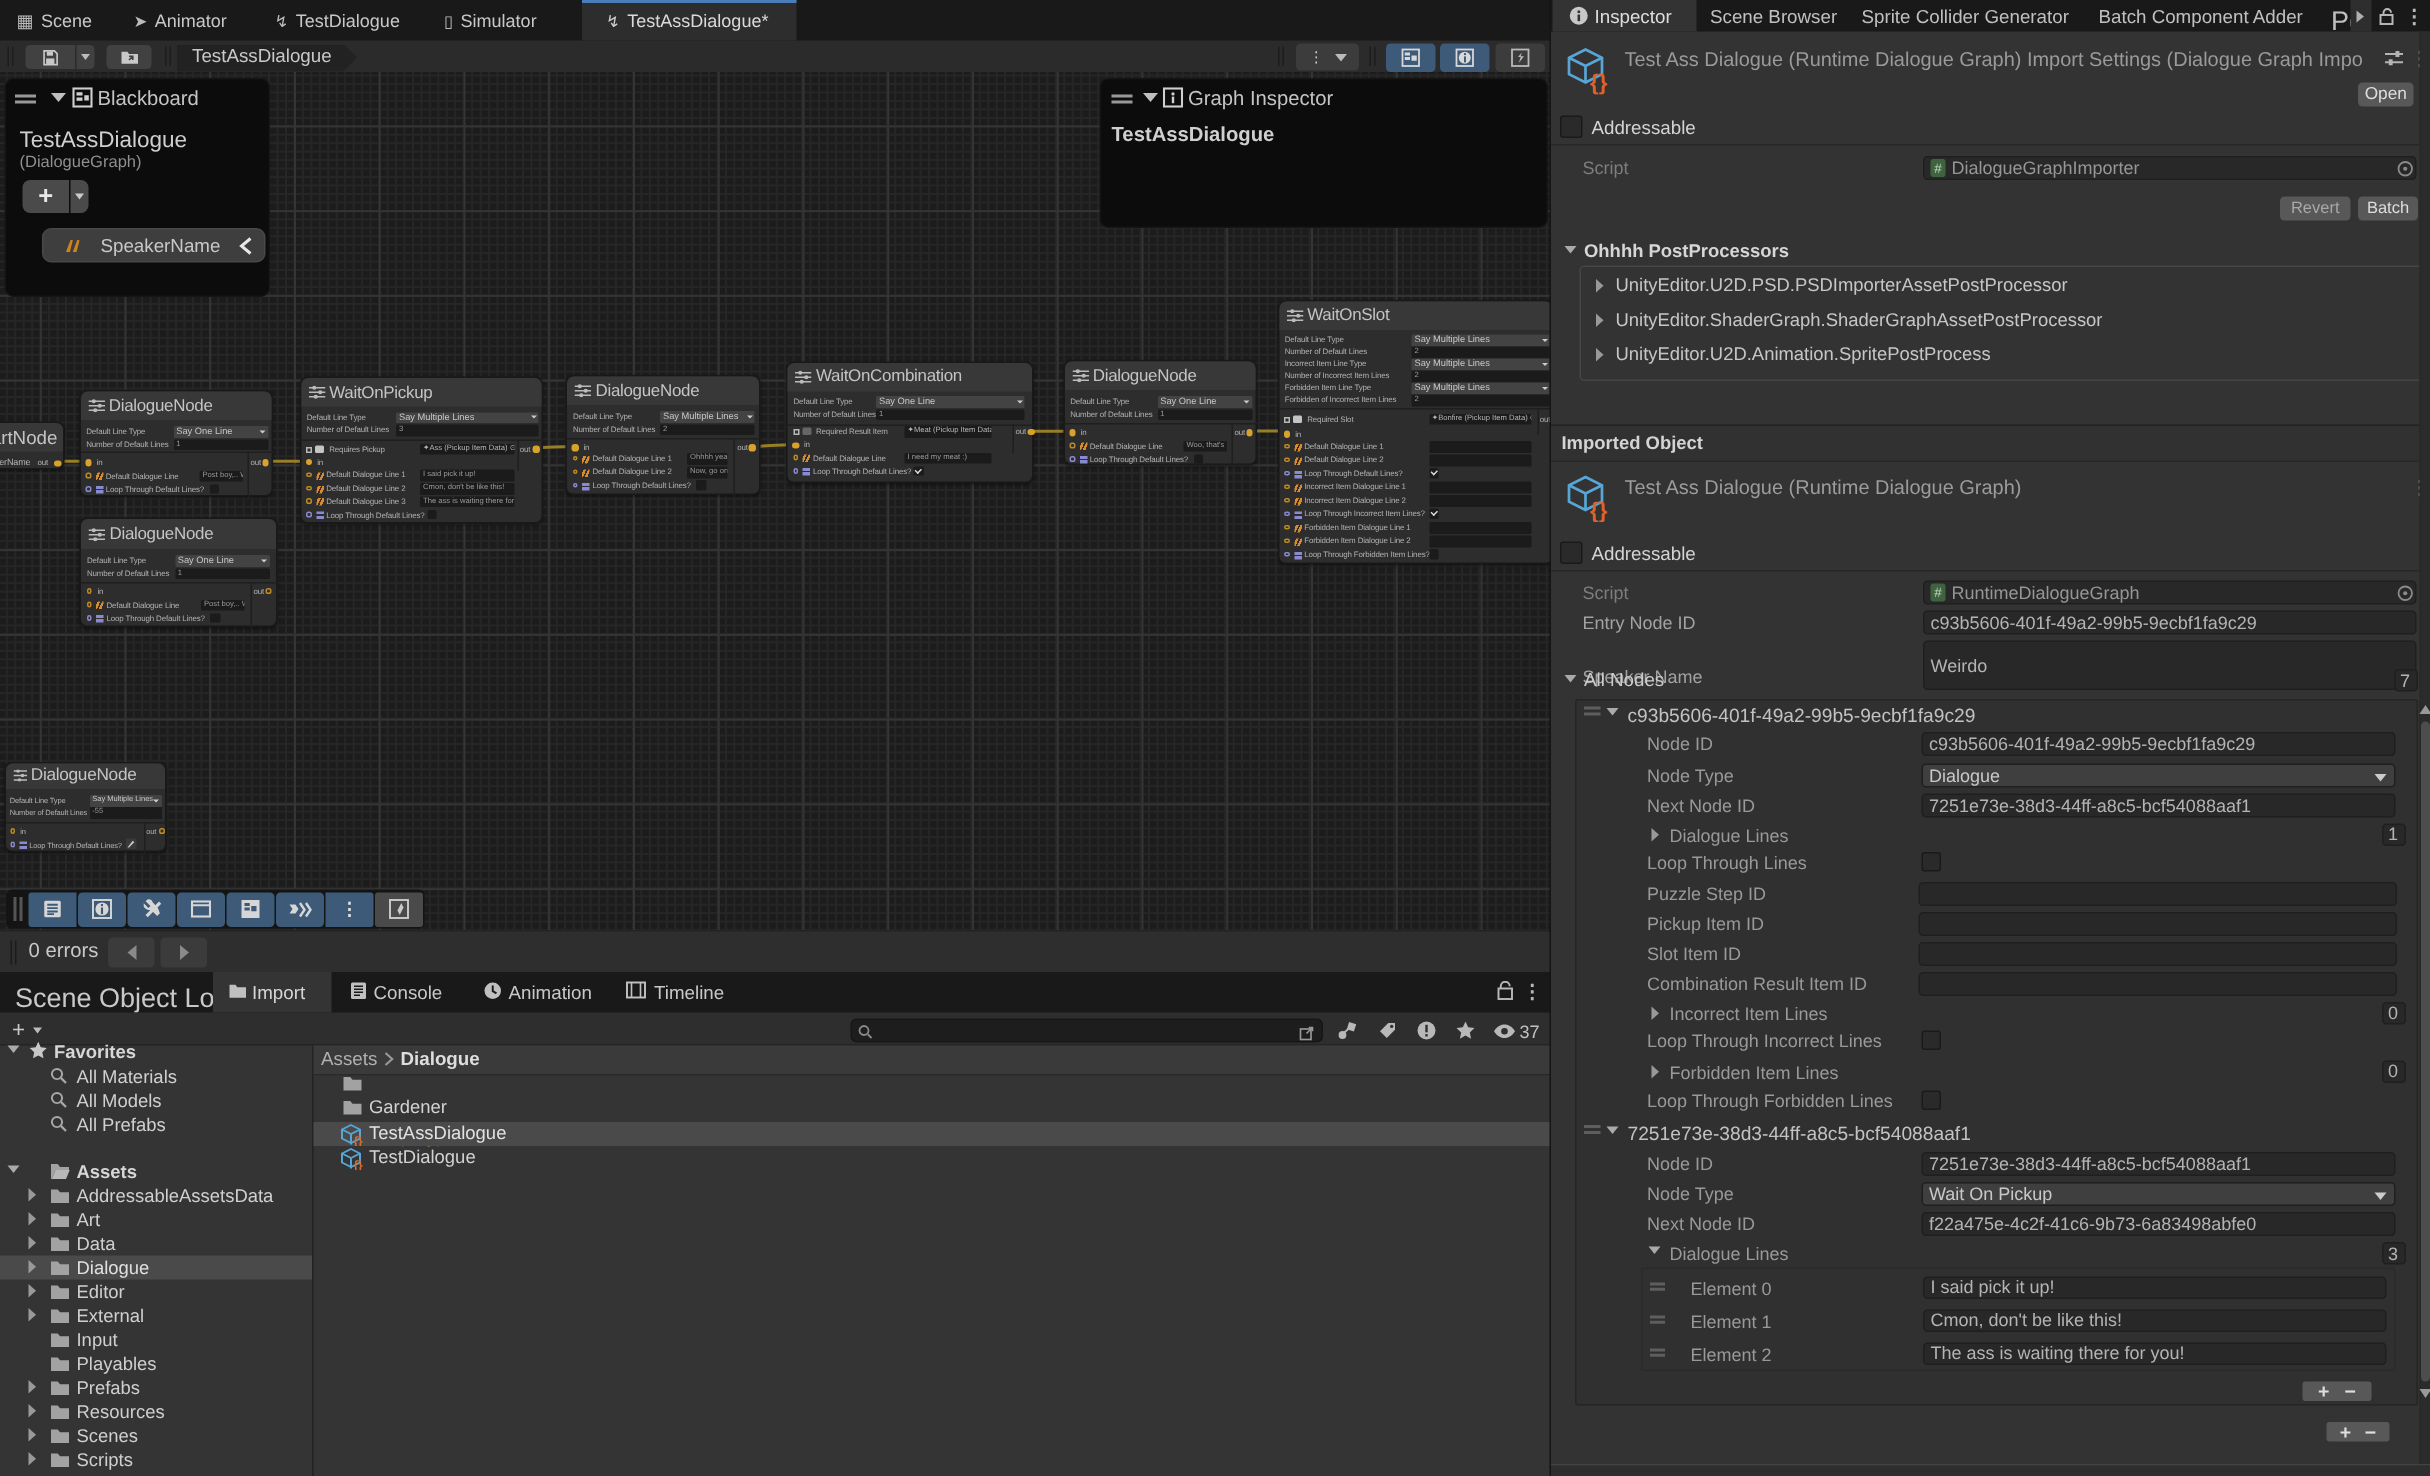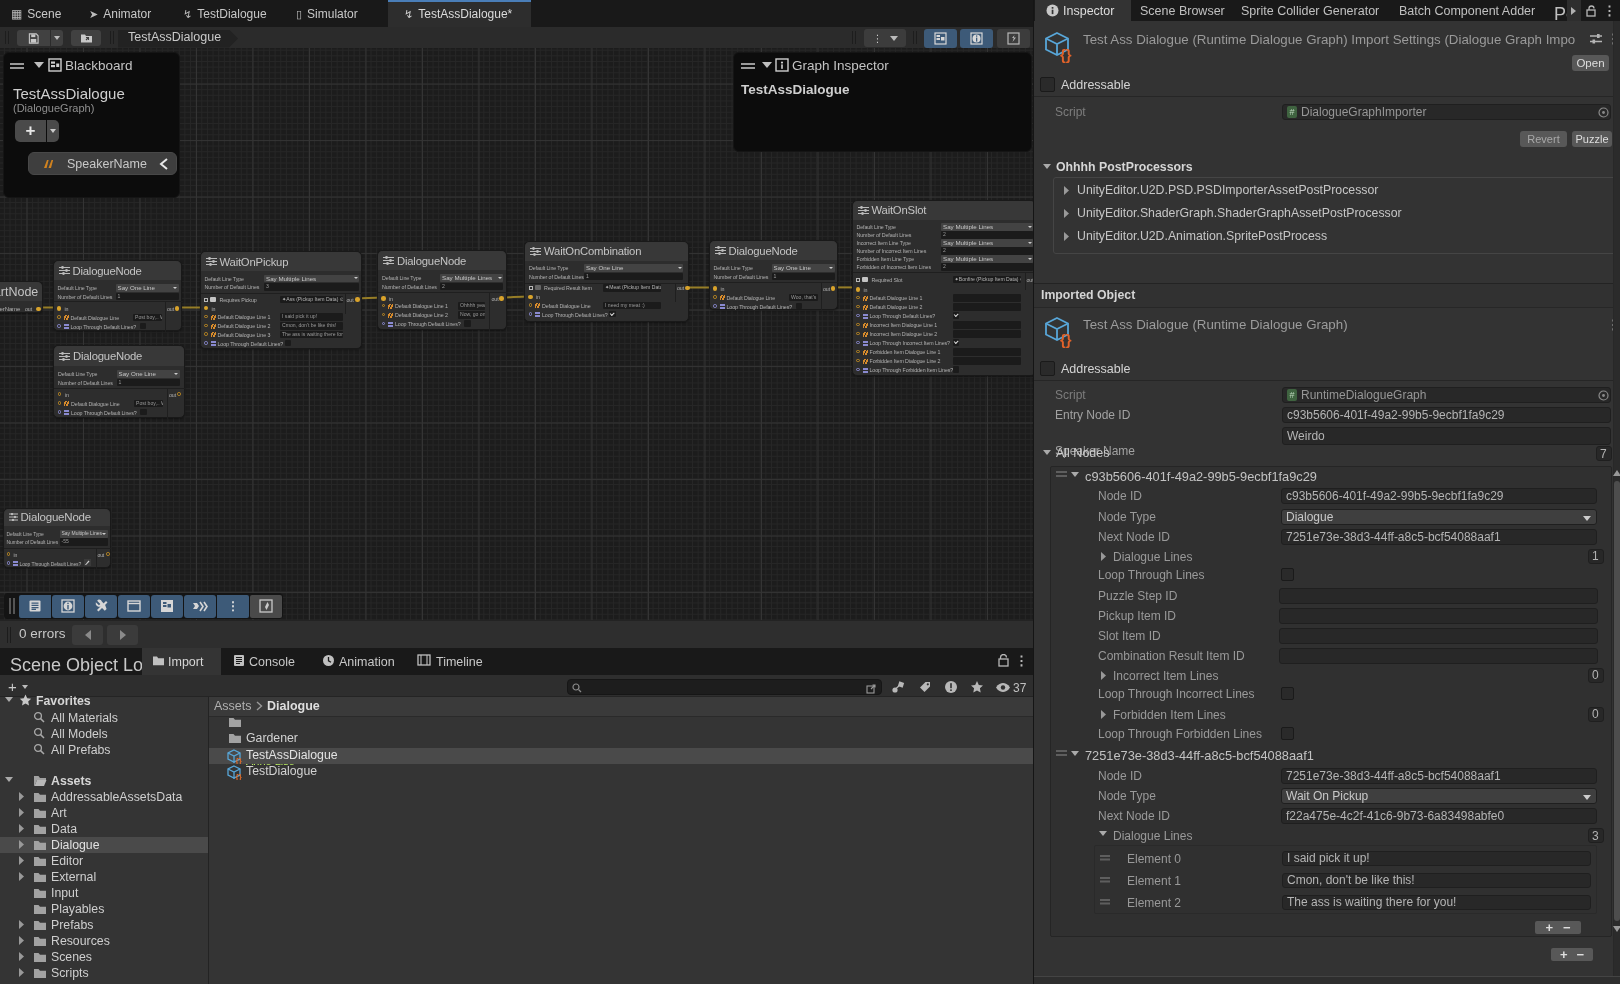--- a/index.html
+++ b/index.html
@@ -785,21 +785,21 @@
 <div class="a" style="left:1061px;top:78px;font-size:12.5px;color:#d4d4d4">Addressable</div>
 <div class="a" style="left:1034px;top:96px;width:586px;height:1px;background:#262626"></div>
 <div class="a lbl" style="left:1055px;top:105px;color:#7d7d7d">Script</div>
 <div class="a field" style="left:1282px;top:104px;width:329px;height:16px;color:#969696">
   <span style="display:inline-block;width:10px;height:12px;background:#3f6340;border-radius:2px;margin-right:4px;color:#bcd6bc;font-size:9px;line-height:12px;text-align:center">#</span>DialogueGraphImporter</div>
 <svg class="a" style="left:1598px;top:107px" width="11" height="11">
         <circle cx="5.5" cy="5.5" r="4.5" fill="none" stroke="#8a8a8a" stroke-width="1.2"></circle>
         <circle cx="5.5" cy="5.5" r="1.4" fill="#8a8a8a"></circle>
       </svg>
 <div class="a btn" style="left:1520px;top:131px;width:47px;height:16px;color:#a8a8a8">Revert</div>
-<div class="a btn" style="left:1572px;top:131px;width:40px;height:16px">Puzzle</div>
+<div class="a btn" style="left:1572px;top:131px;width:40px;height:16px">Batch</div>
 <div class="a arr d" style="left:1043px;top:164px;border-top-color:#aaa;border-top-width:5px;border-left-width:4px;border-right-width:4px"></div>
 <div class="a" style="left:1056px;top:160px;font-size:12.3px;color:#d6d6d6;font-weight:bold">Ohhhh PostProcessors</div>
 <div class="a" style="left:1053px;top:177px;width:563px;height:77px;border:1px solid #454545;border-radius:3px"></div>
 <svg class="a" style="left:1063px;top:185px" width="8" height="11">
         <path d="M1 1l5 4.5L1 10z" fill="#999"></path>
       </svg>
 <div class="a" style="left:1077px;top:183px;font-size:12.3px;color:#c6c6c6">UnityEditor.U2D.PSD.PSDImporterAssetPostProcessor</div>
 <svg class="a" style="left:1063px;top:208px" width="8" height="11">
         <path d="M1 1l5 4.5L1 10z" fill="#999"></path>
       </svg>
@@ -824,21 +824,21 @@
 <div class="a lbl" style="left:1055px;top:388px;color:#7d7d7d">Script</div>
 <div class="a field" style="left:1282px;top:387px;width:329px;height:16px;color:#969696">
   <span style="display:inline-block;width:10px;height:12px;background:#3f6340;border-radius:2px;margin-right:4px;color:#bcd6bc;font-size:9px;line-height:12px;text-align:center">#</span>RuntimeDialogueGraph</div>
 <svg class="a" style="left:1598px;top:390px" width="11" height="11">
         <circle cx="5.5" cy="5.5" r="4.5" fill="none" stroke="#8a8a8a" stroke-width="1.2"></circle>
         <circle cx="5.5" cy="5.5" r="1.4" fill="#8a8a8a"></circle>
       </svg>
 <div class="a lbl" style="left:1055px;top:408px;color:#a2a2a2">Entry Node ID</div>
 <div class="a field" style="left:1282px;top:407px;width:329px;height:16px">c93b5606-401f-49a2-99b5-9ecbf1fa9c29</div>
 <div class="a lbl" style="left:1055px;top:444px;color:#a2a2a2">Speaker Name</div>
-<div class="a field" style="left:1282px;top:427px;width:329px;height:18px">Weirdo</div>
+<div class="a field" style="left:1282px;top:427px;width:329px;height:33px">Weirdo</div>
 <div class="a arr d" style="left:1043px;top:450px;border-top-color:#aaa;border-top-width:5px;border-left-width:4px;border-right-width:4px"></div>
 <div class="a" style="left:1056px;top:446px;font-size:12.5px;color:#cccccc">All Nodes</div>
 <div class="a field" style="left:1596px;top:446px;width:16px;height:15px;padding:0 3px">7</div>
 <div id="nodebox">
 <div class="a" style="left:1050px;top:466px;width:562px;height:471px;border:1px solid #252525;background:#303030;border-radius:2px"></div>
 <div class="a" style="left:1056px;top:471px;width:11px;height:2px;background:#5e5e5e;box-shadow:0 4px 0 #5e5e5e"></div>
 <div class="a arr d" style="left:1071px;top:472px;border-top-color:#aaa;border-top-width:5px;border-left-width:4px;border-right-width:4px"></div>
 <div class="a" style="left:1085px;top:469px;font-size:12.8px;color:#c2c2c2">c93b5606-401f-49a2-99b5-9ecbf1fa9c29</div>
 <div class="a lbl" style="left:1098px;top:489px">Node ID</div>
 <div class="a field" style="left:1281px;top:488px;width:316px;height:16px">c93b5606-401f-49a2-99b5-9ecbf1fa9c29</div>

